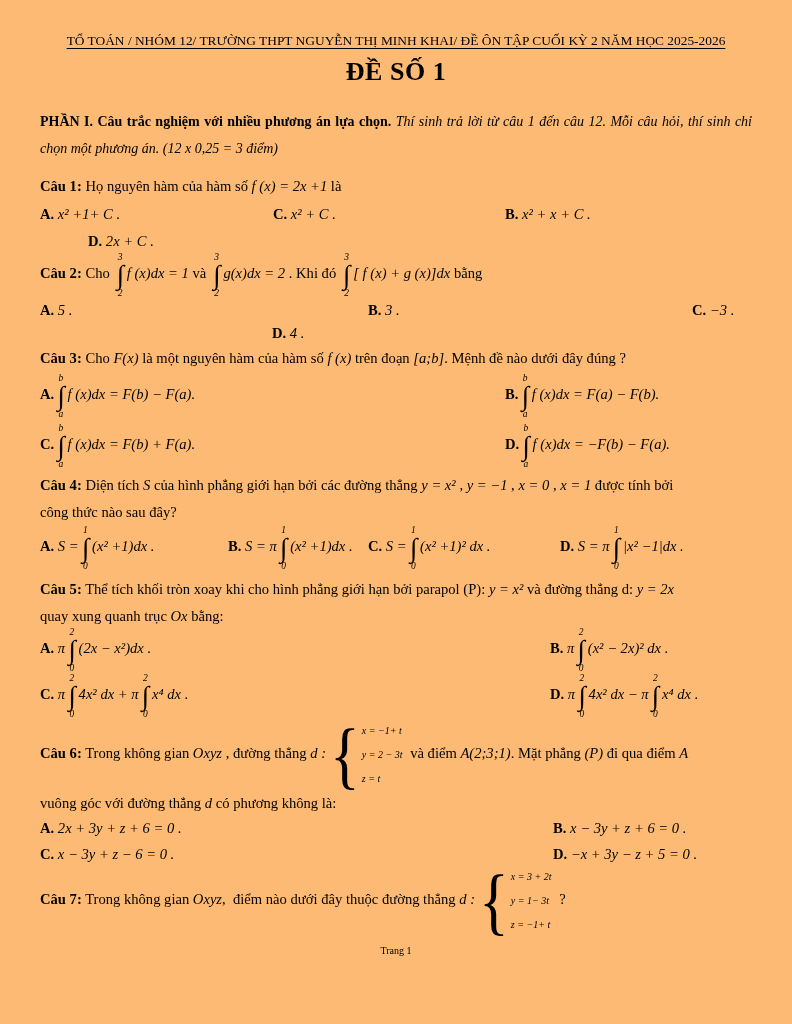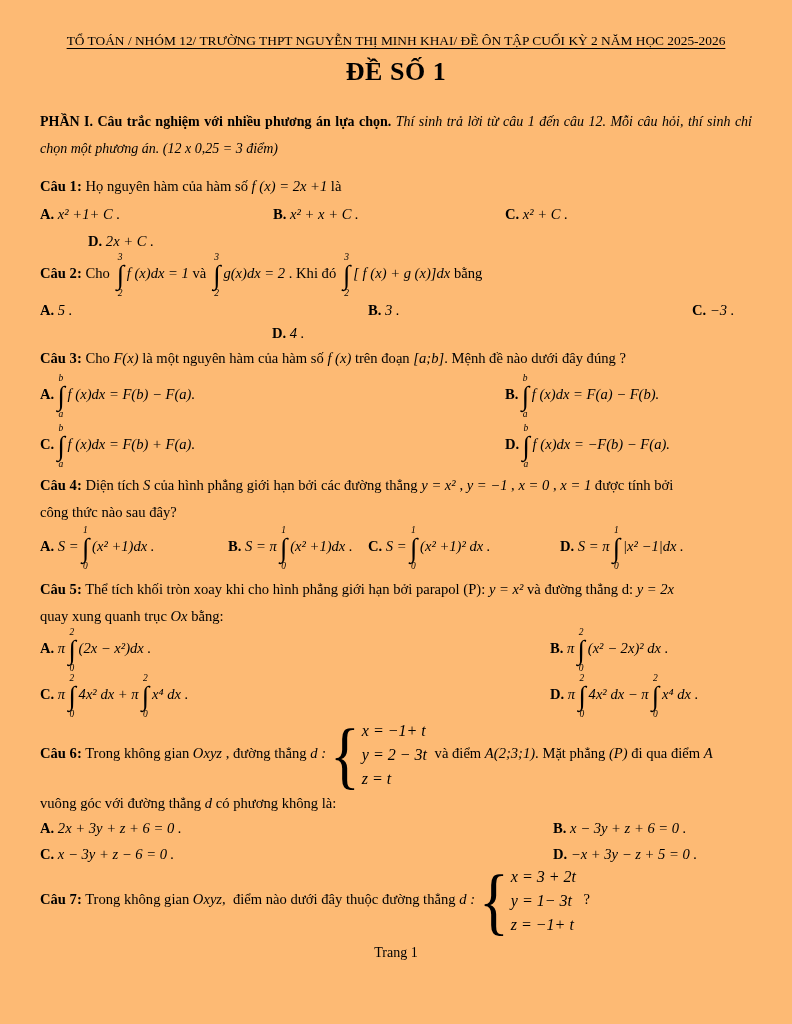--- a/index.html
+++ b/index.html
@@ -21,52 +21,52 @@
   .opt-row{display:grid;line-height:21px;}
   .opt{white-space:nowrap;}
   
   .intg{display:inline-flex;flex-direction:column;align-items:center;vertical-align:middle;margin:0 3px;line-height:1;}
   .lim{font-size:9.5px;line-height:10px;font-style:italic;}
   .isign{font-size:27px;line-height:26px;font-style:normal;}
   
   .cases{display:inline-flex;align-items:center;vertical-align:middle;margin:0 4px;}
   .brace{display:inline-block;font-size:62px;line-height:64px;transform:scaleY(1.18);transform-origin:center;font-weight:400;margin-right:2px;}
   .eqs{display:inline-flex;flex-direction:column;text-align:left;}
-  .eq{font-size:16px;line-height:24px;font-style:italic;}
+  .eq{font-size:10px;line-height:24px;font-style:italic;}
   
   .cols-q1{grid-template-columns:233px 232px 1fr;}
   .cols-q2{grid-template-columns:328px 324px 1fr;}
   .cols-2a{grid-template-columns:465px 1fr;}
   .cols-q4{grid-template-columns:188px 140px 192px 1fr;}
   .cols-2b{grid-template-columns:510px 1fr;}
   .cols-2c{grid-template-columns:513px 1fr;}
   .ind48{padding-left:48px;}
   .ind232{padding-left:232px;}
   .mt0{margin-top:0;}.mt2{margin-top:2px;}.mt4{margin-top:4px;}.mt5{margin-top:5px;}
   .mt6{margin-top:6px;}.mt7{margin-top:7px;}.mt8{margin-top:8px;}.mt14{margin-top:14px;}
-  .footer{ text-align:center;margin-top:8px;font-size:14px;}
+  .footer{ text-align:center;margin-top:8px;font-size:10px;}
 </style>
 </head>
 <body>
 
 <div class="page">
 
   <div class="doc-header">
     <span class="hdr-underline">TỔ TOÁN / NHÓM 12/ TRƯỜNG THPT NGUYỄN THỊ MINH KHAI/ ĐỀ ÔN TẬP CUỐI KỲ 2 NĂM HỌC 2025-2026</span>
   </div>
 
   <h1 class="doc-title">ĐỀ SỐ 1</h1>
 
   <p class="part-heading"><span class="ph-bold">PHẦN I. Câu trắc nghiệm với nhiều phương án lựa chọn.</span><span class="ph-italic"> Thí sinh trả lời từ câu 1 đến câu 12. Mỗi câu hỏi, thí sinh chỉ chọn một phương án. (12 x 0,25 = 3 điểm)</span></p>
 
   <div class="q-line mt14"><span class="b">Câu 1:</span><span class="t"> Họ nguyên hàm của hàm số </span><span class="m">f (x) = 2x +1</span><span class="t"> là</span></div>
   <div class="opt-row cols-q1 mt7">
     <div class="opt"><span class="b">A.</span><span class="m"> x² +1+ C .</span></div>
+    <div class="opt"><span class="b">C.</span><span class="m"> x² + C .</span></div>
     <div class="opt"><span class="b">B.</span><span class="m"> x² + x + C .</span></div>
-    <div class="opt"><span class="b">C.</span><span class="m"> x² + C .</span></div>
   </div>
   <div class="opt-row ind48 mt6">
     <div class="opt"><span class="b">D.</span><span class="m"> 2x + C .</span></div>
   </div>
 
   <div class="q-line mt0"><span class="b">Câu 2:</span><span class="t"> Cho </span><span class="intg">
         <span class="lim">3</span>
         <span class="isign">∫</span>
         <span class="lim">2</span>
       </span><span class="m">f (x)dx = 1</span><span class="t"> và </span><span class="intg">

